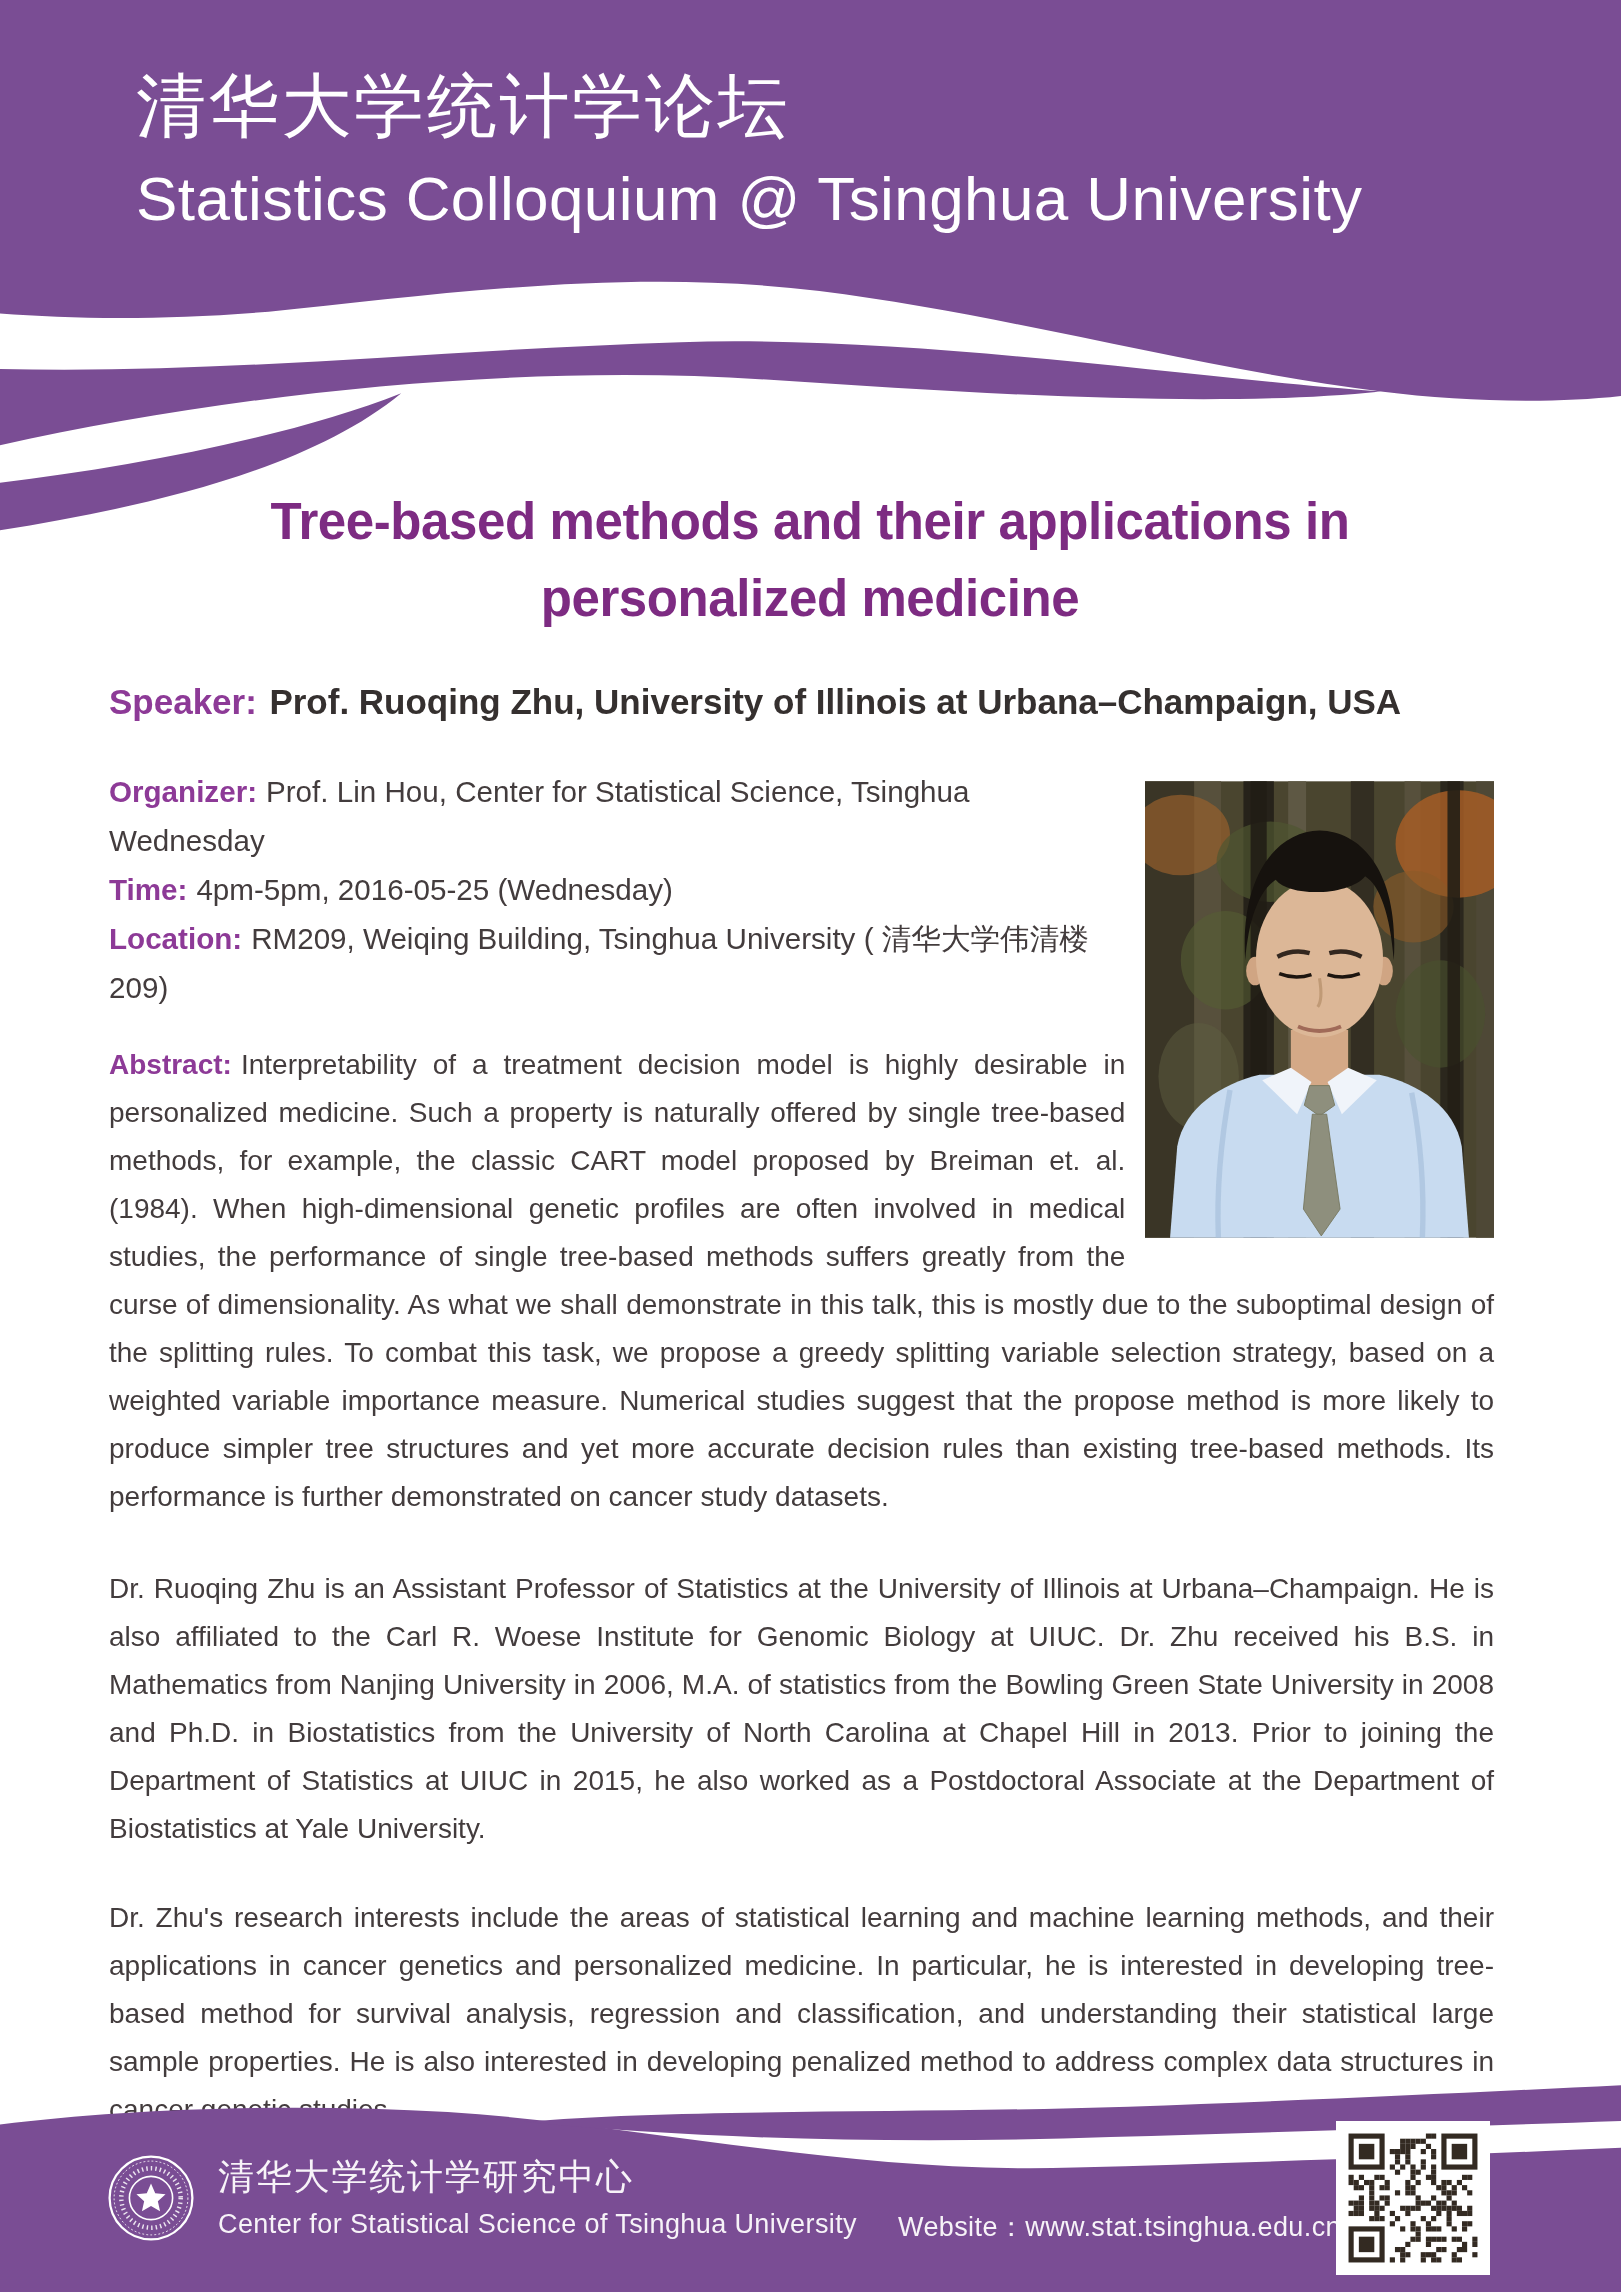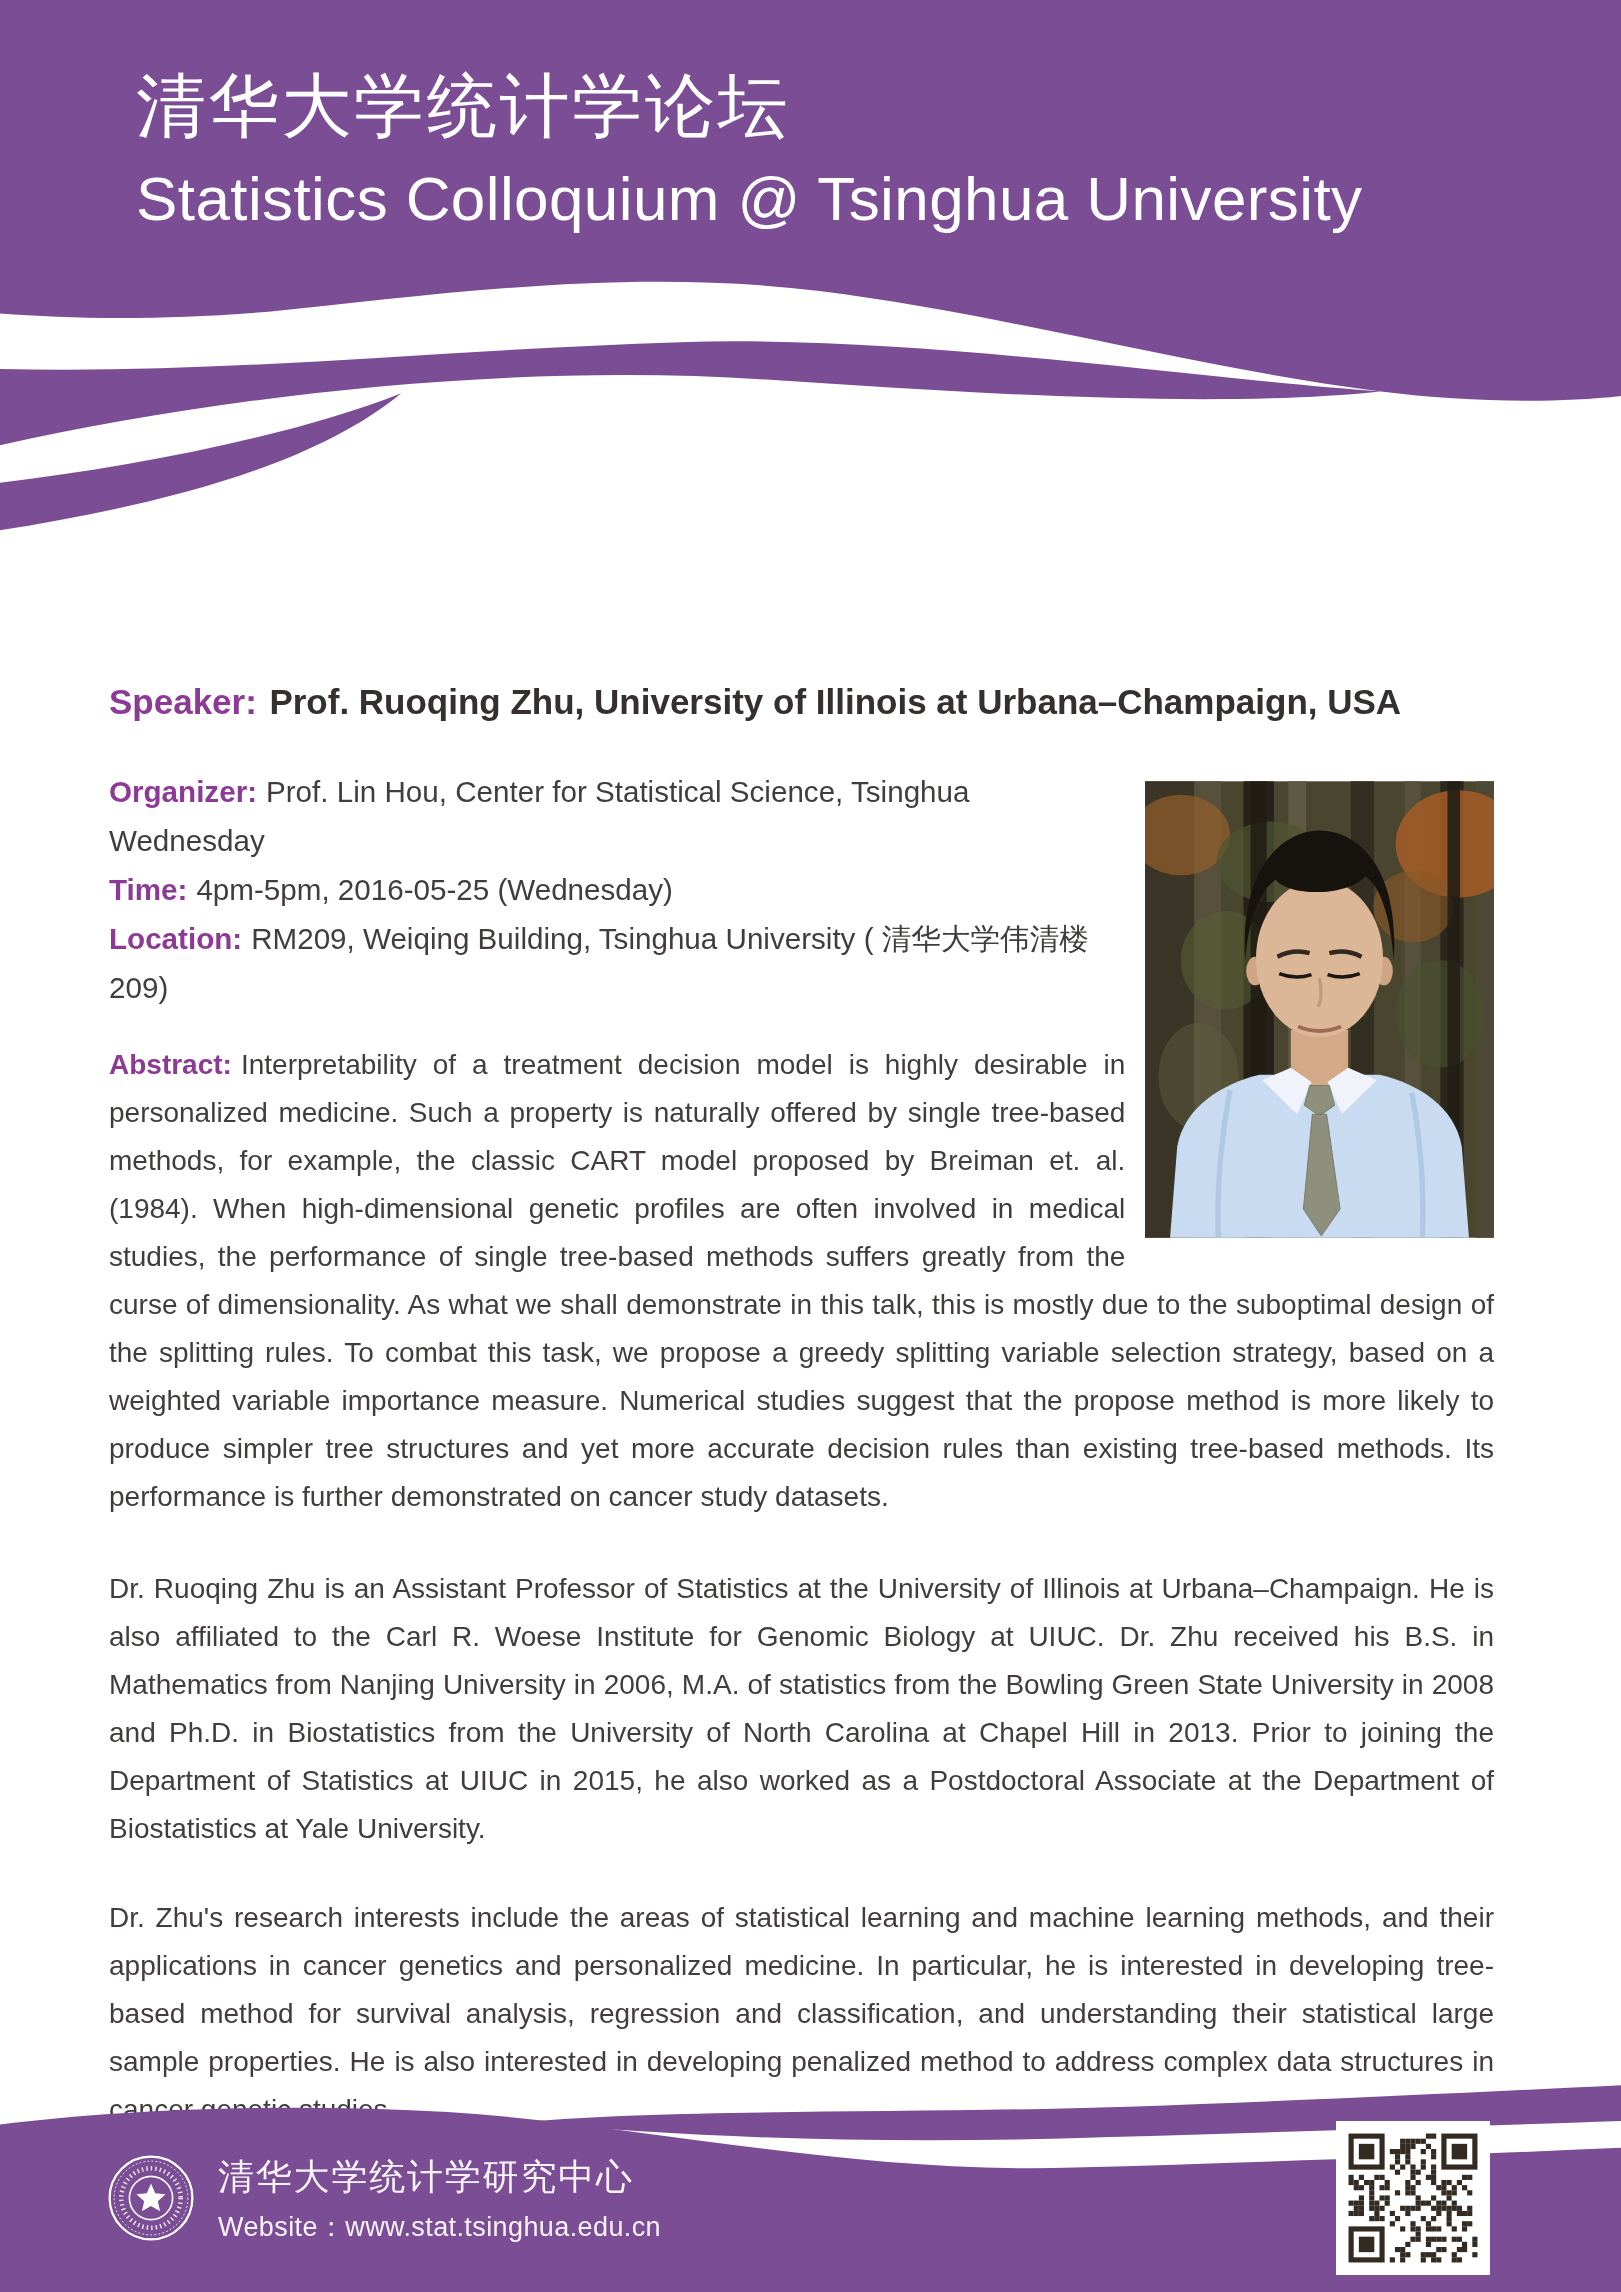--- a/index.html
+++ b/index.html
@@ -74,20 +74,21 @@
     <path class="fill-purple" d="M0,0 H1810 V442 C1730,451 1630,448 1542,437 C1340,412 1130,352 915,325 C700,298 480,330 300,348 C180,358 80,356 0,350 Z"></path>
     <path class="fill-purple" d="M0,412 C250,418 500,390 760,382 C1020,374 1330,422 1542,437 C1360,456 1100,440 860,424 C560,404 240,444 0,497 Z"></path>
     <path class="fill-purple" d="M0,539 C150,521 330,486 448,439 C345,524 165,566 0,592 Z"></path>
   </svg>
 
   <div class="header-text">
     <div class="header-zh">清华大学统计学论坛</div>
     <div class="header-en">Statistics Colloquium @ Tsinghua University</div>
   </div>
 
+  <h1 class="talk-title">Tree-based methods and their applications in personalized medicine</h1>
 
   <div class="speaker-line">
     <span class="lbl">Speaker:</span><span class="val">Prof. Ruoqing Zhu, University of Illinois at Urbana–Champaign, USA</span>
   </div>
 
   <div class="main-content">
 
     <div class="photo">
       <svg viewBox="0 0 390 510">
         <rect width="390" height="510" fill="#4a452f"></rect>
@@ -157,20 +158,21 @@
     <circle cx="50" cy="50" r="46" fill="none" stroke="#ffffff" stroke-width="2.5"></circle>
     <circle cx="50" cy="50" r="41" fill="none" stroke="#ffffff" stroke-width="1" stroke-dasharray="2 2.5"></circle>
     <circle cx="50" cy="50" r="33" fill="none" stroke="#ffffff" stroke-width="5" stroke-dasharray="1.6 3.4" opacity="0.85"></circle>
     <circle cx="50" cy="50" r="24" fill="none" stroke="#ffffff" stroke-width="1.8"></circle>
     <path d="M50,34 L54.7,44.6 L66.2,45.8 L57.6,53.5 L60.1,64.8 L50,59 L39.9,64.8 L42.4,53.5 L33.8,45.8 L45.3,44.6 Z" fill="#ffffff"></path>
   </svg>
 
   <div class="footer-text">
     <div class="footer-zh">清华大学统计学研究中心</div>
     <div class="footer-en-row">
+      <span>Center for Statistical Science of Tsinghua University</span>
       <span>Website：www.stat.tsinghua.edu.cn</span>
     </div>
   </div>
 
   <svg class="qr-code" viewBox="0 0 172 172">
     <rect width="172" height="172" fill="#ffffff"></rect>
     <g id="qr-modules">
         <rect x="14" y="14" width="40.32" height="40.32" fill="#332a22"></rect>
         <rect x="19.759999999999998" y="19.759999999999998" width="28.799999999999997" height="28.799999999999997" fill="#ffffff"></rect>
         <rect x="25.52" y="25.52" width="17.28" height="17.28" fill="#332a22"></rect>

